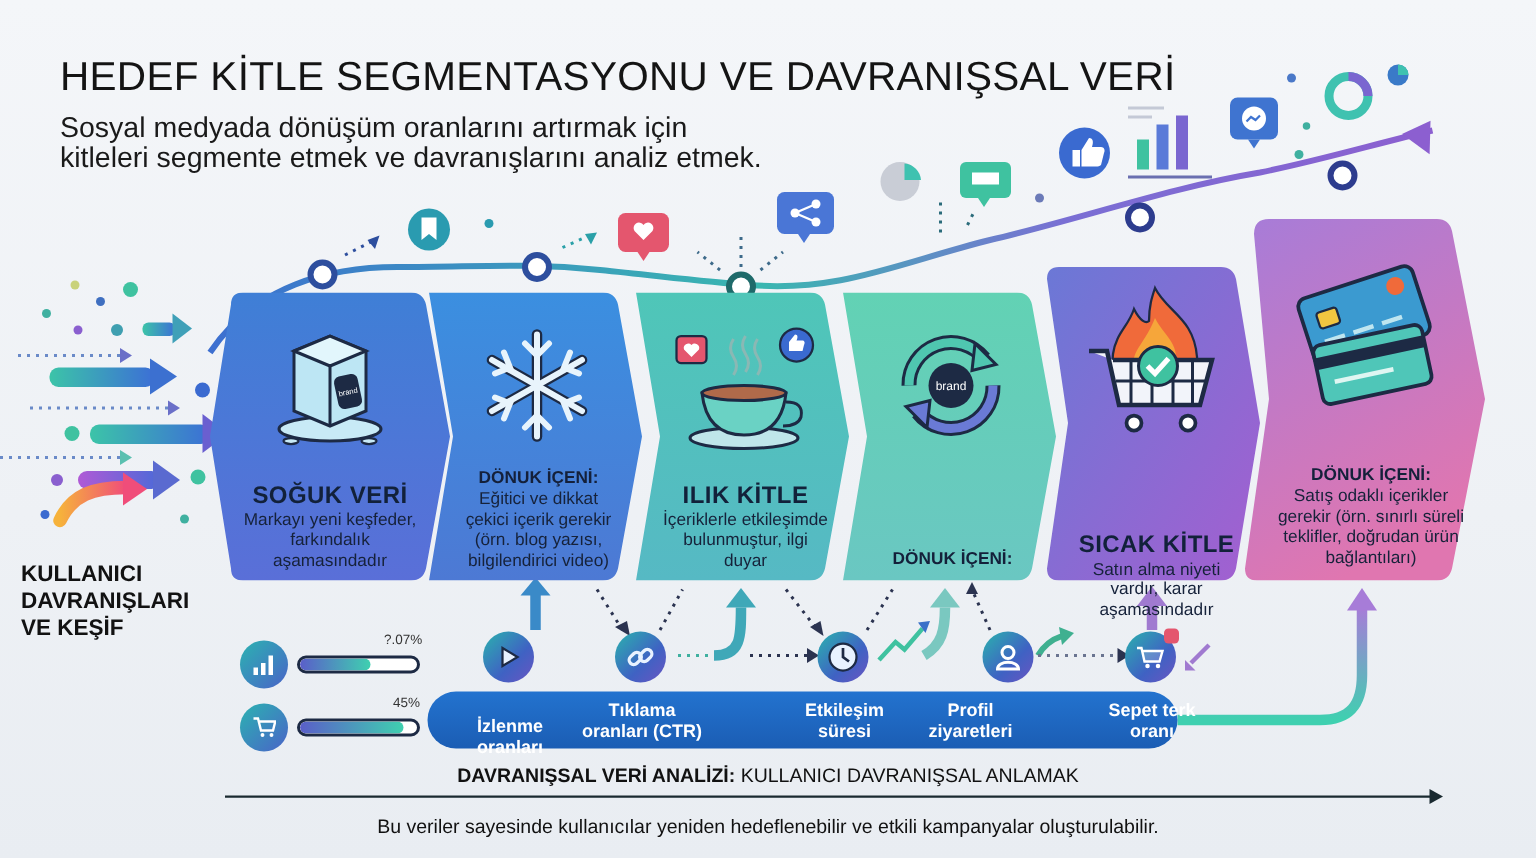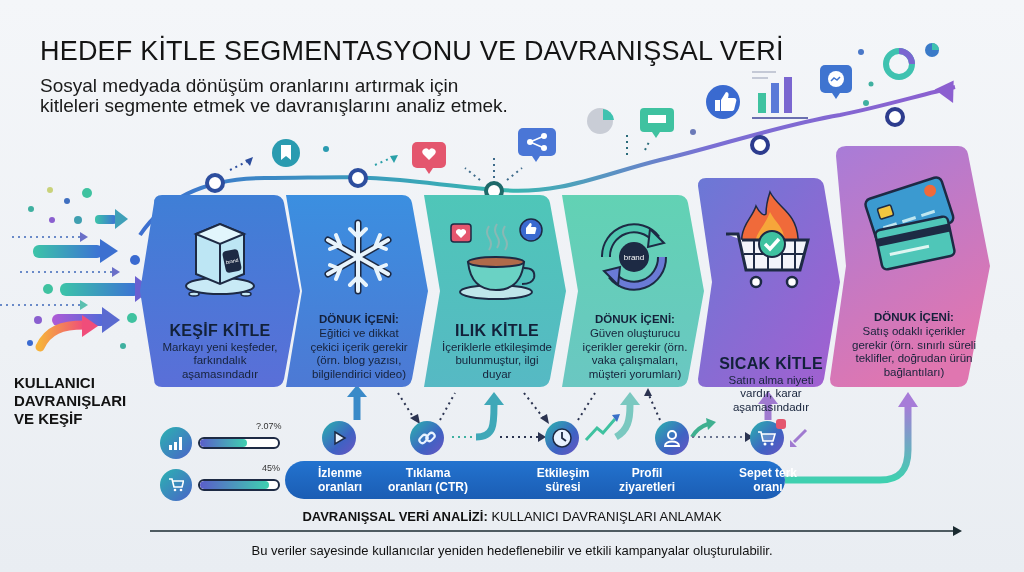--- a/index.html
+++ b/index.html
@@ -272,21 +272,21 @@
       <polygon points="16,22 40,12 64,22 64,62 40,72 16,62" fill="#bde6f4" stroke="#1d2a44" stroke-width="2"></polygon>
       <polygon points="16,22 40,32 64,22 40,12" fill="#e2f6fc" stroke="#1d2a44" stroke-width="2"></polygon>
       <line x1="40" y1="32" x2="40" y2="72" stroke="#1d2a44" stroke-width="2"></line>
       <rect x="44" y="38" width="16" height="22" rx="4" fill="#1d2a44" transform="rotate(-12 52 49)"></rect>
       <text x="52" y="51" font-size="5" fill="#fff" text-anchor="middle" font-family="Liberation Sans, sans-serif" transform="rotate(-12 52 49)">brand</text>
       <ellipse cx="14" cy="82" rx="5" ry="2" fill="#c8eaf6" stroke="#1d2a44" stroke-width="1.5"></ellipse>
       <ellipse cx="66" cy="82" rx="5" ry="2" fill="#c8eaf6" stroke="#1d2a44" stroke-width="1.5"></ellipse>
     </svg>
   </div>
   <div class="content">
-    <div class="card-title dark">KEŞİF KİTLE</div>
+    <div class="card-title dark">SOĞUK VERİ</div>
     <div class="card-desc dark">Markayı yeni keşfeder, farkındalık aşamasındadır</div>
   </div>
 </div>
 
 <div class="card" style="left:278px; width:150px;">
   <svg class="shape" width="150" height="192" viewBox="0 0 150 192">
     <defs>
         <linearGradient id="c2" x1="0" y1="0" x2="0" y2="1">
           <stop offset="0" stop-color="#3b8fe0"></stop>
           <stop offset="1" stop-color="#4d79d4"></stop>
@@ -361,21 +361,20 @@
       <polygon points="56,12 70,26 54,30" fill="#4fc6b0" stroke="#1d2a44" stroke-width="2"></polygon>
       <path d="M68 40 A28 28 0 0 1 18 58" stroke="#1d2a44" stroke-width="10" fill="none"></path>
       <path d="M68 40 A28 28 0 0 1 18 58" stroke="#6a7ad6" stroke-width="6" fill="none"></path>
       <polygon points="24,68 10,54 26,50" fill="#6a7ad6" stroke="#1d2a44" stroke-width="2"></polygon>
       <circle cx="40" cy="40" r="15" fill="#1d2a44"></circle>
       <text x="40" y="43" font-size="8" fill="#fff" text-anchor="middle" font-family="Liberation Sans, sans-serif">brand</text>
     </svg>
   </div>
   <div class="content" style="left:12px;">
     <div class="card-sub">DÖNUK İÇENİ:</div>
-    <div class="card-desc dark">Güven oluşturucu içerikler gerekir (örn. vaka çalışmaları, müşteri yorumları)</div>
   </div>
 </div>
 
 <div class="card" style="left:690px; width:150px; top:178px; height:242px;">
   <svg class="shape" width="150" height="209" viewBox="0 0 150 209">
     <defs>
         <linearGradient id="c5" x1="0" y1="0" x2="1" y2="1">
           <stop offset="0" stop-color="#6b78d6"></stop>
           <stop offset="1" stop-color="#a45fd0"></stop>
         </linearGradient>
@@ -494,21 +493,21 @@
 </div>
 <div class="metric-icon" style="left:750px;">
   <svg width="20" height="20" viewBox="0 0 20 20">
       <path d="M1 4 h3 l2 9 h10 l2 -7 h-13" stroke="#fff" stroke-width="1.6" fill="#fff" fill-opacity="0.2"></path>
       <circle cx="8" cy="16" r="1.5" fill="#fff"></circle>
       <circle cx="15" cy="16" r="1.5" fill="#fff"></circle>
     </svg>
   <span style="position:absolute; right:-2px; top:-2px; width:10px; height:10px; border-radius:3px; background:#e4566e;"></span>
 </div>
 
-<div class="band-label" style="left:285px;">
+<div class="band-label" style="left:285px;margin-top:11px;">
   <div>İzlenme</div>
     <div>oranları</div>
 </div>
 <div class="band-label" style="left:373px;">
   <div>Tıklama</div>
     <div>oranları (CTR)</div>
 </div>
 <div class="band-label" style="left:508px;">
   <div>Etkileşim</div>
     <div>süresi</div>
@@ -516,16 +515,16 @@
 <div class="band-label" style="left:592px;">
   <div>Profil</div>
     <div>ziyaretleri</div>
 </div>
 <div class="band-label" style="left:713px;">
   <div>Sepet terk</div>
     <div>oranı</div>
 </div>
 
 <div class="abs analysis-title">
-  <b>DAVRANIŞSAL VERİ ANALİZİ:</b><span> KULLANICI DAVRANIŞLARI ANLAMAK</span>
+  <b>DAVRANIŞSAL VERİ ANALİZİ:</b><span> KULLANICI DAVRANIŞSAL ANLAMAK</span>
 </div>
 
 <div class="abs footer">Bu veriler sayesinde kullanıcılar yeniden hedeflenebilir ve etkili kampanyalar oluşturulabilir.</div>
 
 </body></html>

